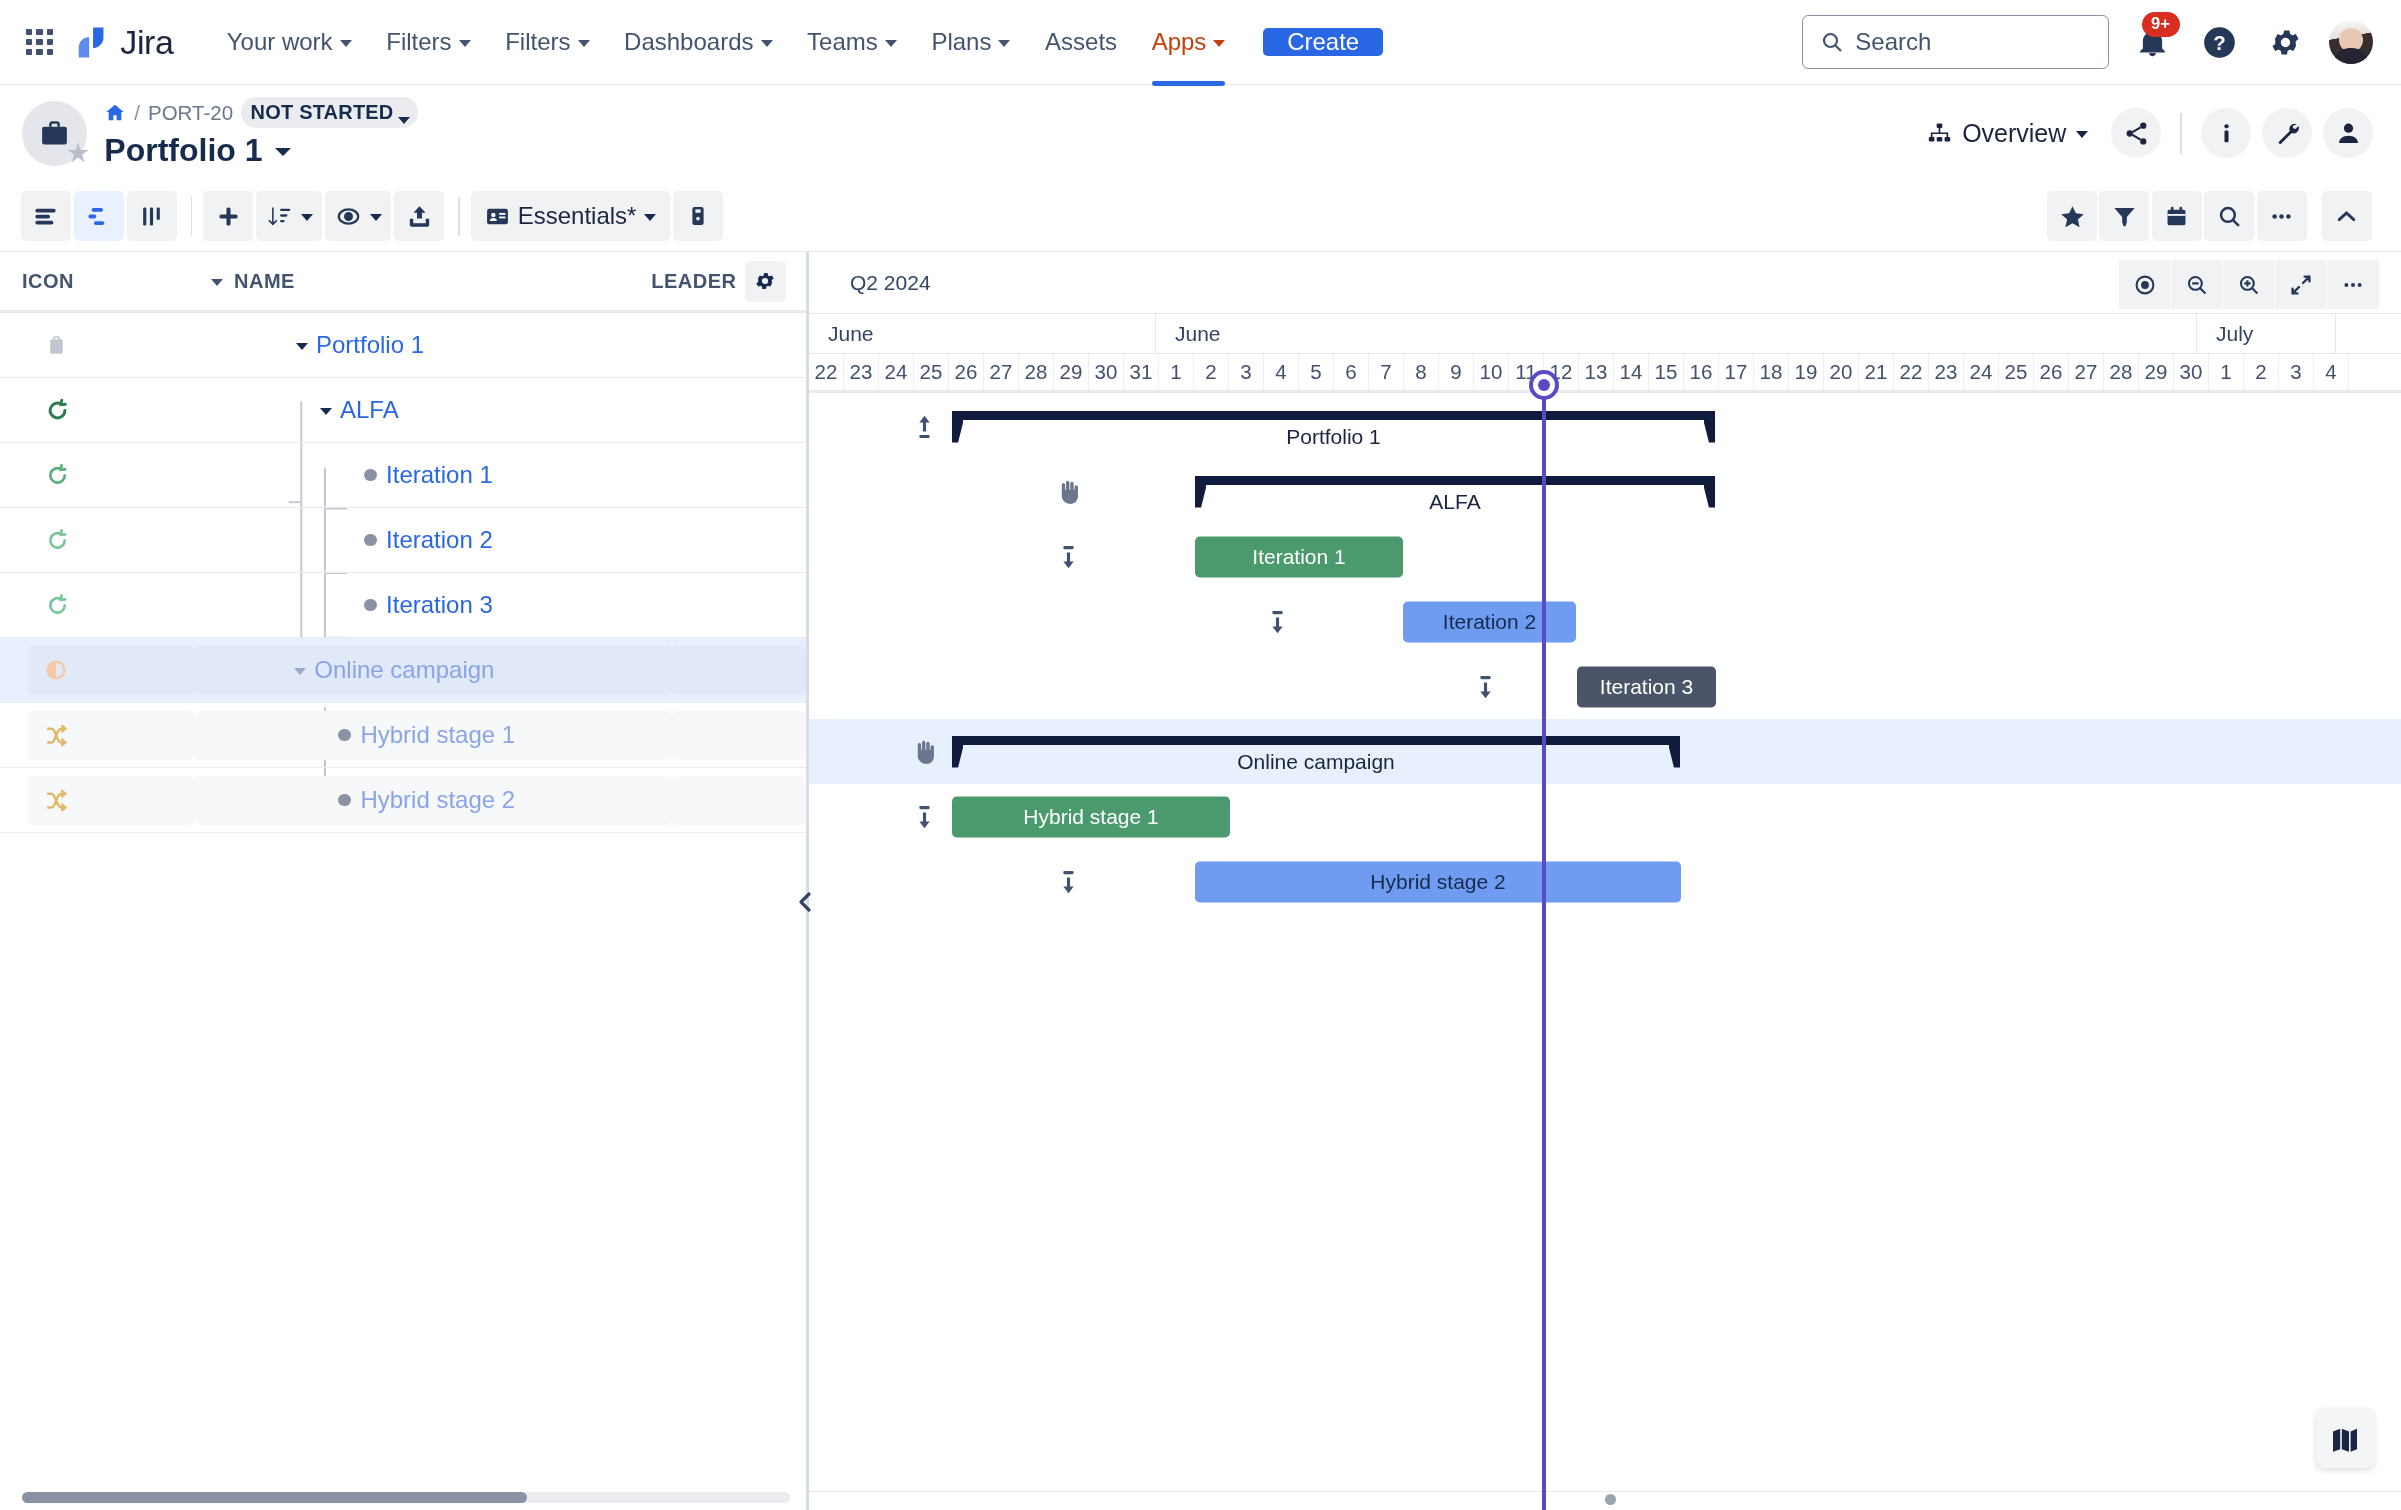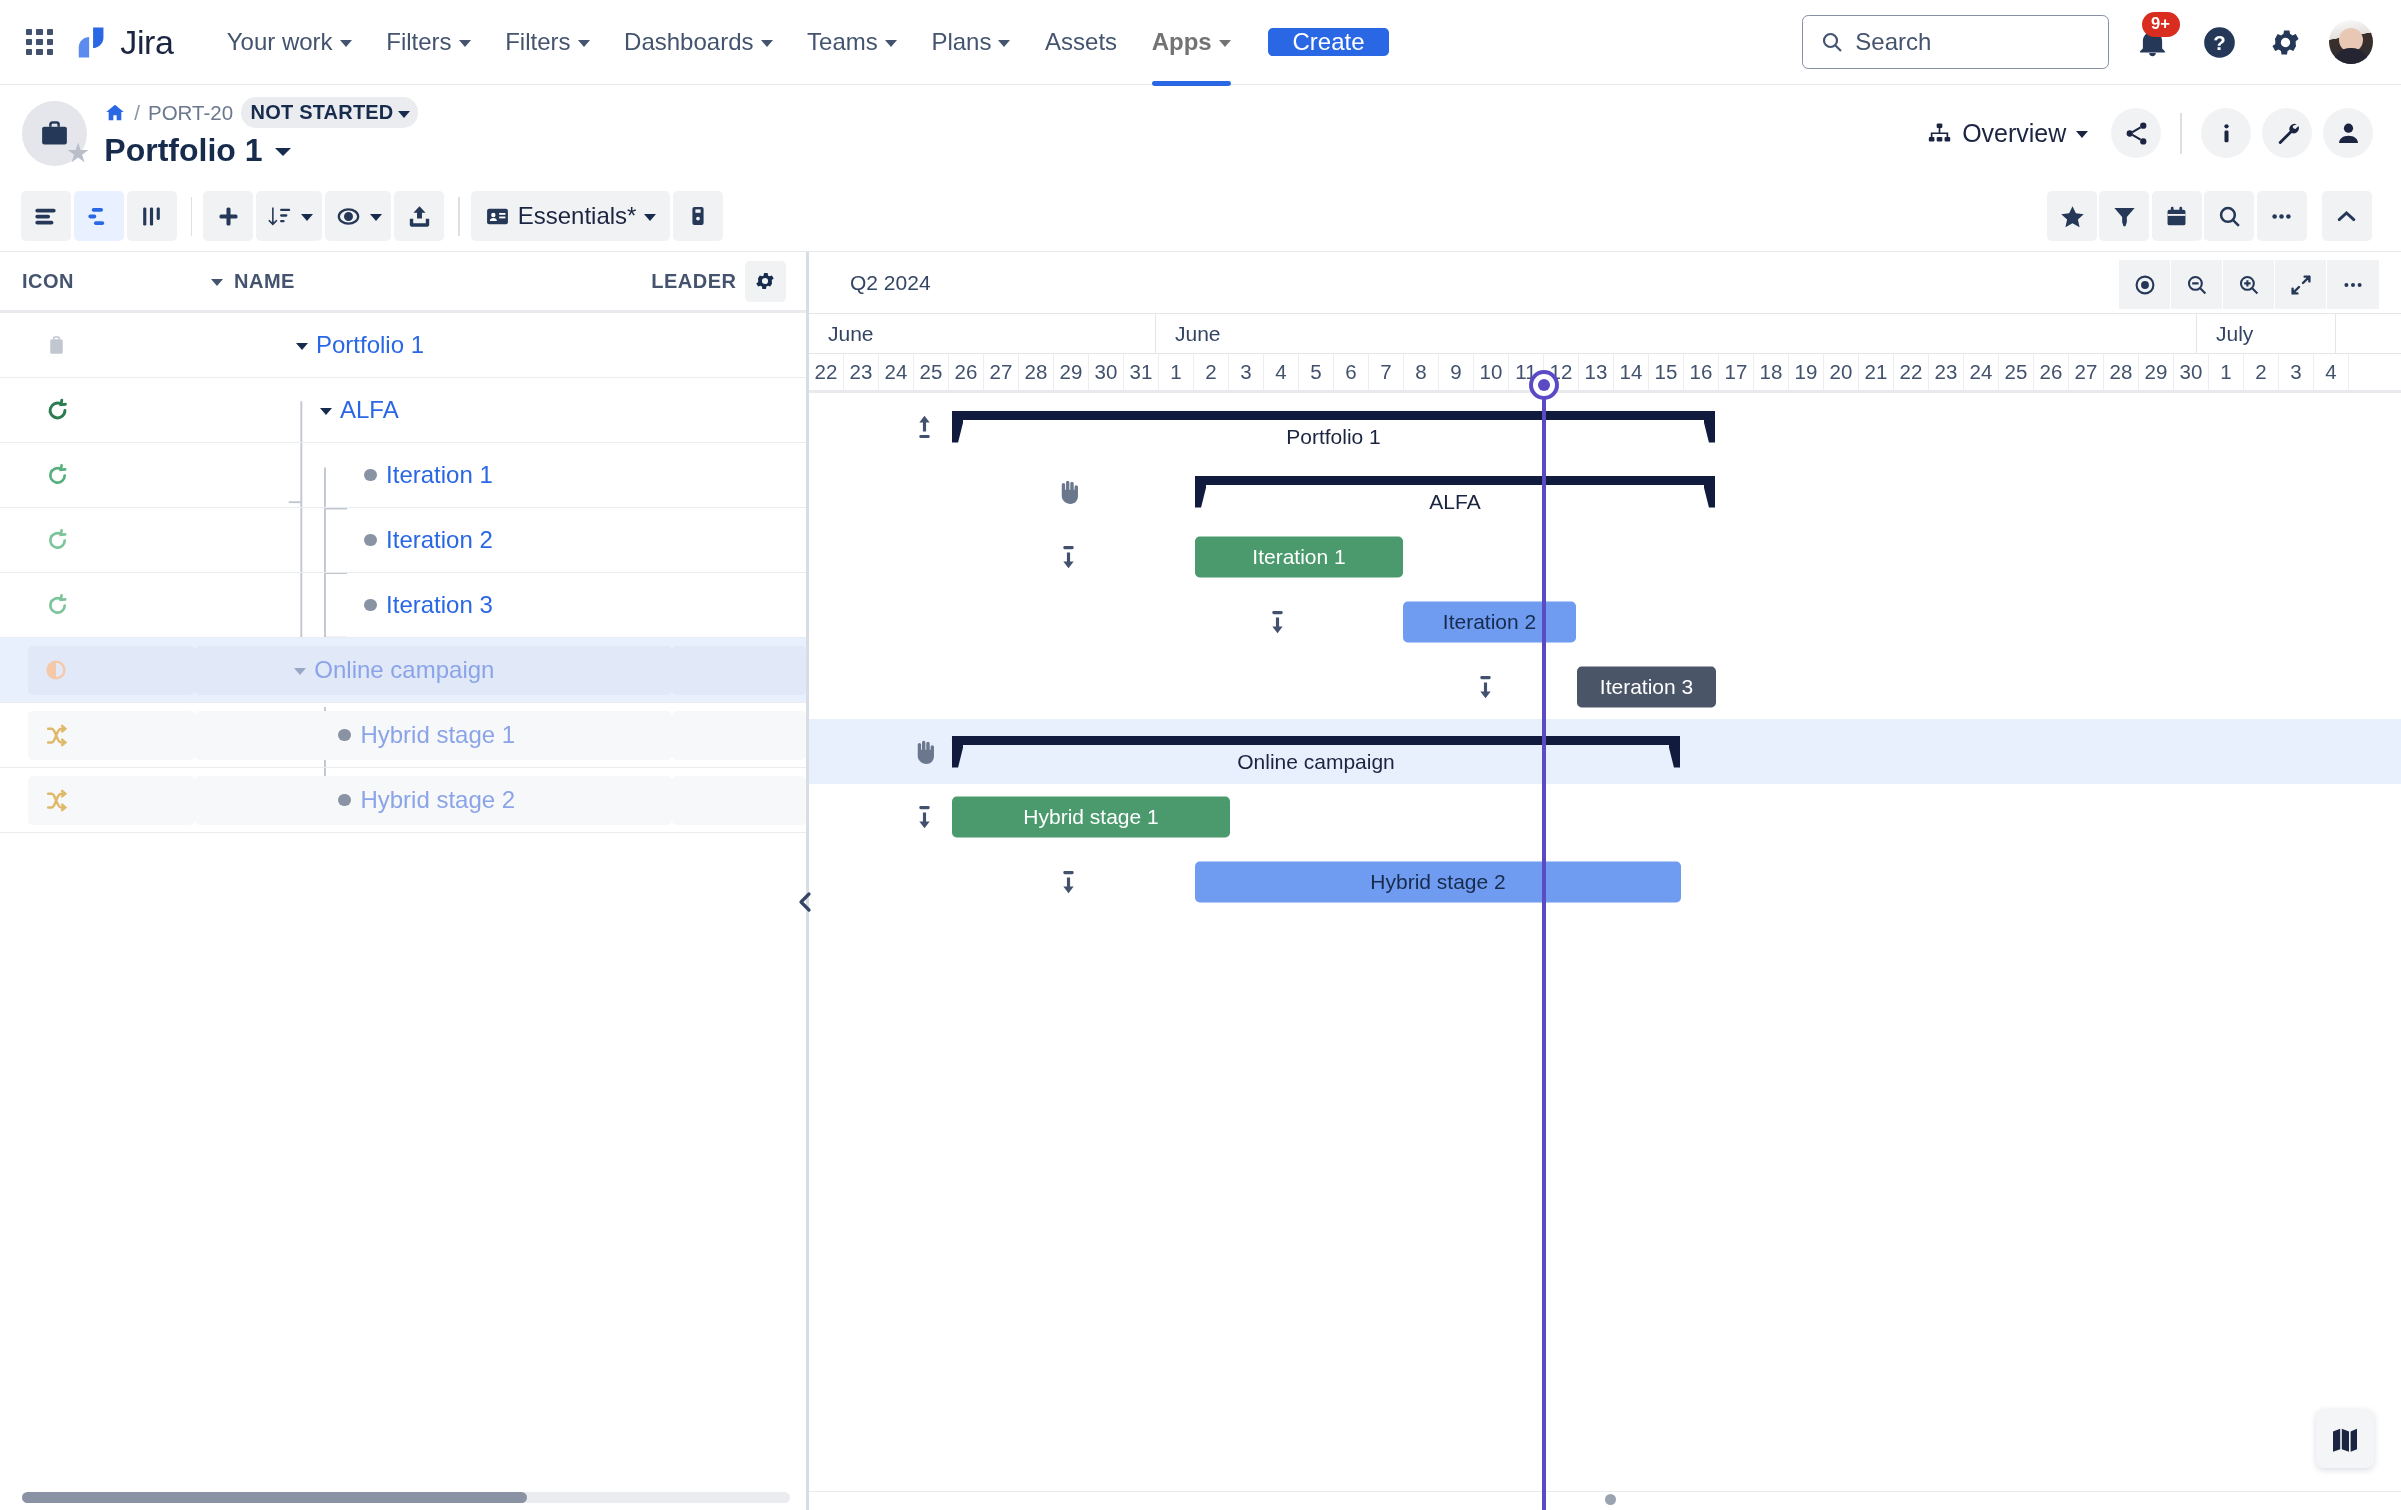--- a/index.html
+++ b/index.html
@@ -37,21 +37,21 @@
   .brand-logo { width: 35px; height: 35px; }
   .brand-name { font-size: 34px; font-weight: 500; color: #1b2440; letter-spacing: -0.4px;}
   .navitems { display: flex; align-items: center; gap: 0px; height: 100%; }
   .navitem {
     display: flex; align-items: center; gap: 7px;
     padding: 0 17.3px;
     height: 100%;
     font-size: 24px; color: #44546f; cursor: pointer;
     position: relative;
   }
-  .navitem.active { color: #737373; font-weight: 700; }
+  .navitem.active { color: #c2410c; font-weight: 400; }
   .navitem.active::after {
     content: ""; position: absolute; bottom: -1.6px; left: 17.3px; right: 17.3px;
     height: 4.7px; background: #2a67e5; border-radius: 2.4px;
   }
   .chev { display:inline-block; width:0; height:0; border-left: 6.3px solid transparent; border-right: 6.3px solid transparent; border-top: 7px solid currentColor; margin-top: 3.2px;}
   .create-btn {
     background: #2a67e5; color: #fff; font-size: 24px; font-weight: 500;
     border: none; border-radius: 4.7px; padding: 0 24px; cursor: pointer;
     margin-left: 20.5px;
   }
@@ -95,21 +95,21 @@
   }
   .proj-avatar .star {
     position: absolute; right: -3.2px; bottom: -1.6px;
     color: #b9bec9; font-size: 27px; line-height: 1;
   }
   .crumbline { display:flex; align-items:center; gap: 8px; font-size: 20.5px; color:#6b778c; }
   .crumbline .sep { color: #8993a4; }
   .crumb-key { color: #6b778c; cursor: pointer;}
   .status-pill {
     background: #ebecf0; color: #172b4d; font-weight: 700; font-size: 20px;
-    padding: 4px 8px 4px 9.5px; border-radius: 15px; display:flex; align-items:center; gap:4.7px;
+    padding: 4px 8px 4px 9.5px; border-radius: 15px; display:flex; align-items:flex-end; gap:4.7px;
     cursor: pointer; letter-spacing: 0.2px;
   }
   .ptitle { display:flex; align-items:center; gap: 12.6px; margin-top: 3.2px;}
   .ptitle span.t { font-size: 32px; font-weight: 700; color:#172b4d; cursor:pointer;}
   .head-right { margin-left: auto; display:flex; align-items:center; gap: 11px;}
   .overview-btn { display:flex; align-items:center; gap:9.5px; font-size: 25px; color:#1b2440; cursor:pointer; padding: 6.3px 12.6px;}
   .round-btn {
     width: 50px; height: 50px; border-radius: 50%; background: #f1f2f4;
     display:flex; align-items:center; justify-content:center; cursor:pointer;
   }

